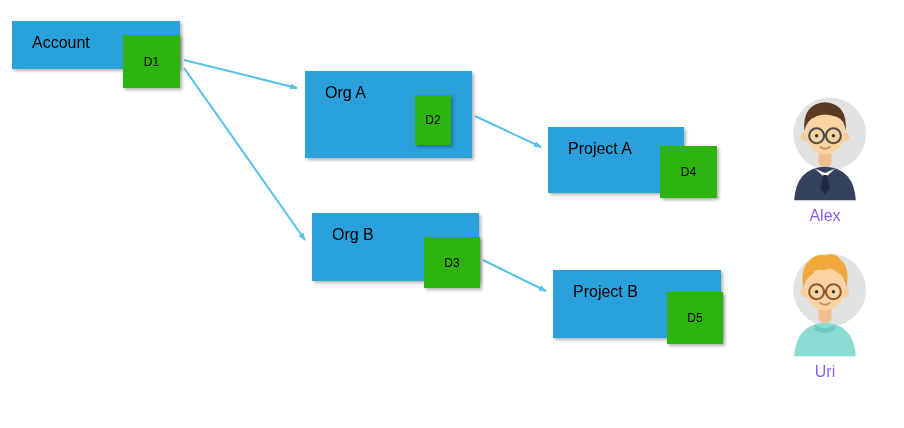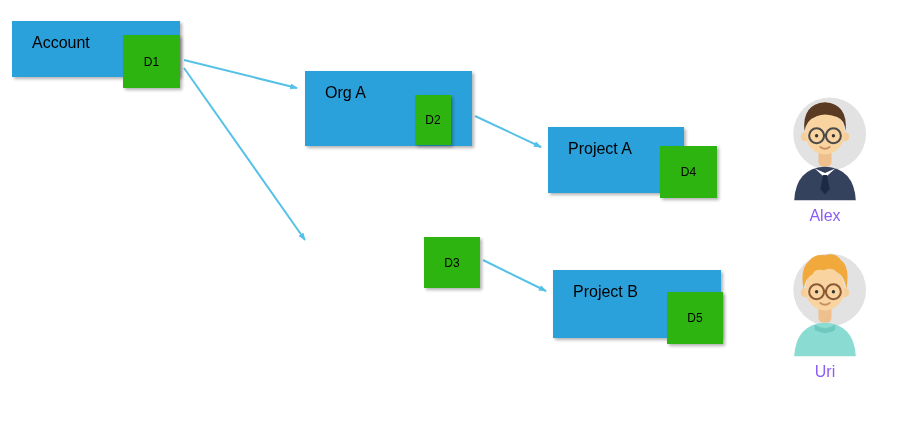--- a/index.html
+++ b/index.html
@@ -36,23 +36,23 @@
     position: absolute;
     background: var(--badge-color, #2EB411);
     box-shadow: 2px 2px 3px rgba(0,0,0,0.3);
     display: flex;
     align-items: center;
     justify-content: center;
     font-size: 12px;
     color: #000000;
   }
 
-  .node-account   { left: 12px;  top: 21px;  width: 168px; height: 56px; }
+  .node-account   { left: 12px;  top: 21px;  width: 168px; height: 48px; }
   .badge-d1       { left: 123px; top: 35px;  width: 57px;  height: 53px; }
-  .node-org-a     { left: 305px; top: 71px;  width: 167px; height: 75px; }
+  .node-org-a     { left: 305px; top: 71px;  width: 167px; height: 87px; }
   .badge-d2       { left: 415px; top: 95px;  width: 36px;  height: 50px; }
   .node-project-a { left: 548px; top: 127px; width: 136px; height: 66px; }
   .badge-d4       { left: 660px; top: 146px; width: 57px;  height: 52px; text-align: right; }
   .node-org-b     { left: 312px; top: 213px; width: 167px; height: 68px; }
   .badge-d3       { left: 424px; top: 237px; width: 56px;  height: 51px; }
   .node-project-b { left: 553px; top: 270px; width: 168px; height: 68px; }
   .badge-d5       { left: 667px; top: 292px; width: 56px;  height: 52px; }
 
   .user {
     position: absolute;
@@ -82,20 +82,23 @@
   </svg>
 
   <div class="node node-account">
     <span>Account</span>
   </div>
   <div class="node node-org-a">
     <span>Org A</span>
   </div>
   <div class="node node-project-a">
     <span>Project A</span>
+  </div>
+  <div class="node node-org-b">
+    <span>Org B</span>
   </div>
   <div class="node node-project-b">
     <span>Project B</span>
   </div>
 
   <div class="badge badge-d1">
     <span>D1</span>
   </div>
   <div class="badge badge-d2">
     <span>D2</span>

